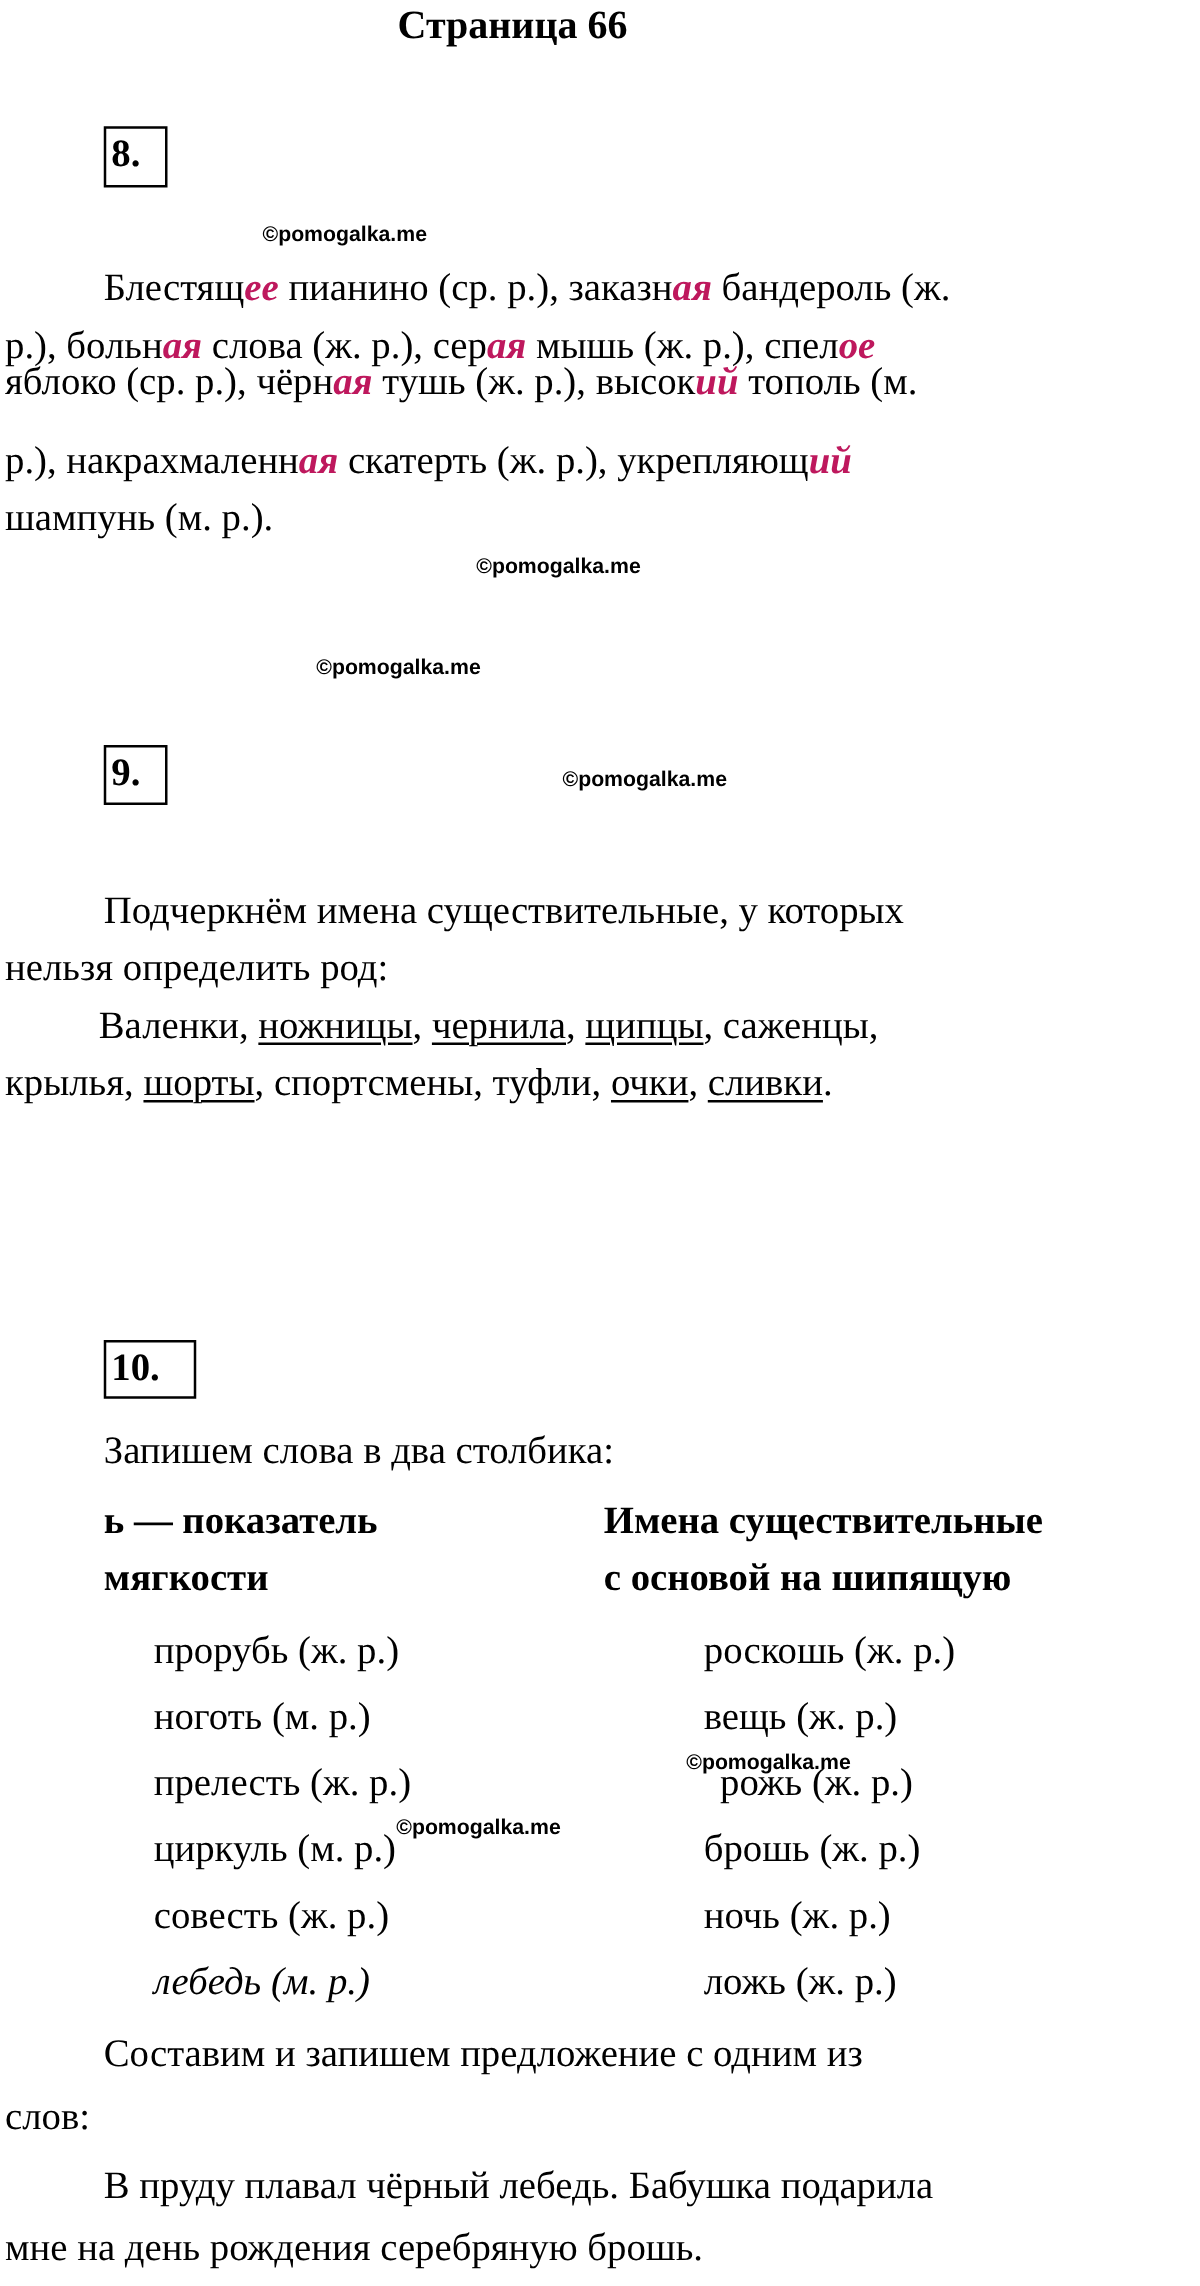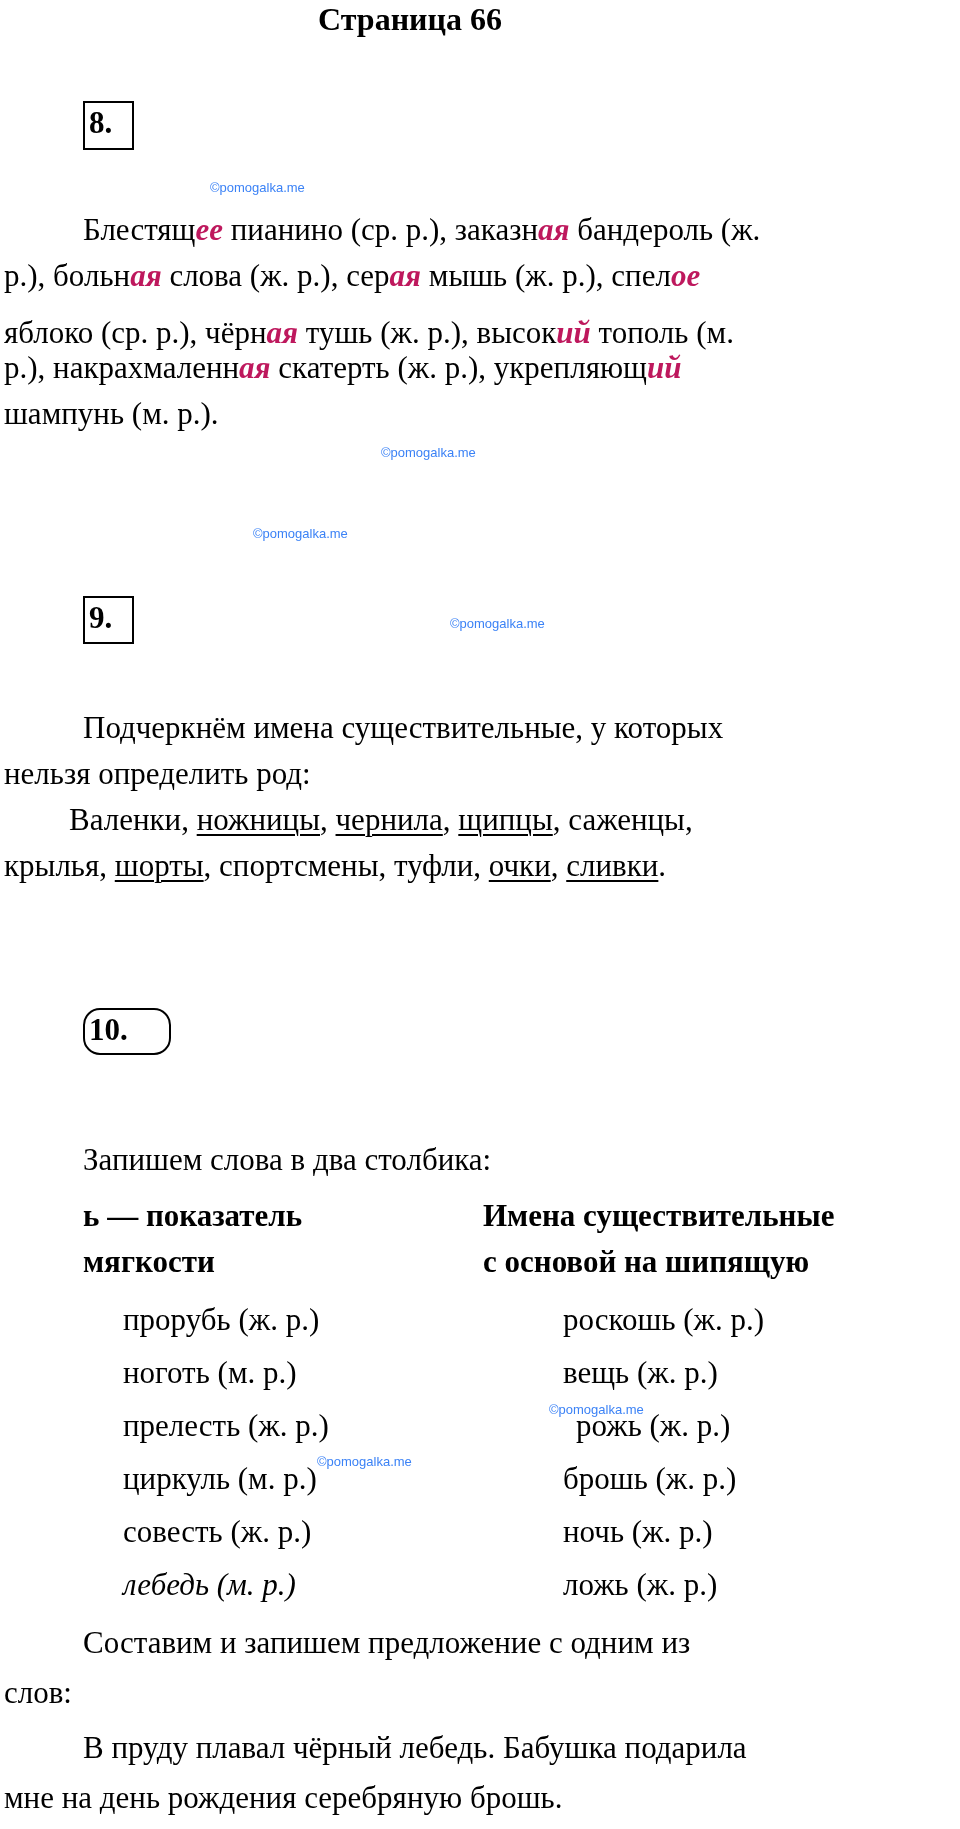--- a/index.html
+++ b/index.html
@@ -16,51 +16,51 @@
   .numbox {
     position: absolute; border: 2px solid #000; box-sizing: border-box;
     font-weight: bold; font-size: 31px; line-height: 40px;
     padding: 0 4px; text-align: left;
   }
   .line { font-size: 31px; line-height: 46px; }
   .hl { color: #be185d; font-weight: bold; font-style: italic; }
   .u { text-decoration: underline; text-decoration-thickness: 2px; text-underline-offset: 4px; }
   .wm {
     font-family: "Liberation Sans", "DejaVu Sans", sans-serif;
-    font-weight: normal; font-size: 13px; line-height: 20px; color: #3b82f6;
+    font-weight: bold; font-size: 17px; line-height: 20px; color: #000000;
   }
   .bold { font-weight: bold; }
 </style>
 </head>
 <body>
 
 <div class="abs title">Страница 66</div>
 
 <div class="numbox" style="left:83px; top:101px; width:51px; height:49px;">8.</div>
 <div class="abs wm" style="left:210px; top:178px;">©pomogalka.me</div>
 
 <div id="ex8-lines">
   <div class="abs line" style="left:83px; top:207px;"><span>Блестящ</span><span class="hl">ее</span><span> пианино (ср. р.), заказн</span><span class="hl">ая</span><span> бандероль (ж.</span></div>
   <div class="abs line" style="left:4px; top:253px;"><span>р.), больн</span><span class="hl">ая</span><span> слова (ж. р.), сер</span><span class="hl">ая</span><span> мышь (ж. р.), спел</span><span class="hl">ое</span></div>
-  <div class="abs line" style="left:4px; top:310px;"><span>яблоко (ср. р.), чёрн</span><span class="hl">ая</span><span> тушь (ж. р.), высок</span><span class="hl">ий</span><span> тополь (м.</span></div>
+  <div class="abs line" style="left:4px; top:282px;"><span>яблоко (ср. р.), чёрн</span><span class="hl">ая</span><span> тушь (ж. р.), высок</span><span class="hl">ий</span><span> тополь (м.</span></div>
   <div class="abs line" style="left:4px; top:345px;"><span>р.), накрахмаленн</span><span class="hl">ая</span><span> скатерть (ж. р.), укрепляющ</span><span class="hl">ий</span></div>
   <div class="abs line" style="left:4px; top:391px;"><span>шампунь (м. р.).</span></div>
 </div>
 <div class="abs wm" style="left:381px; top:443px;">©pomogalka.me</div>
 <div class="abs wm" style="left:253px; top:524px;">©pomogalka.me</div>
 
 <div class="numbox" style="left:83px; top:596px; width:51px; height:48px;">9.</div>
 <div class="abs wm" style="left:450px; top:614px;">©pomogalka.me</div>
 
 <div class="abs line" style="left:83px; top:705px;">Подчеркнём имена существительные, у которых</div>
 <div class="abs line" style="left:4px; top:751px;">нельзя определить род:</div>
-<div class="abs line" style="left:69px; top:797px;text-align:center;" id="ex9-w1"><span>Валенки</span><span>, </span><span class="u">ножницы</span><span>, </span><span class="u">чернила</span><span>, </span><span class="u">щипцы</span><span>, </span><span>саженцы</span><span>,</span></div>
+<div class="abs line" style="left:79px; top:797px;text-align:center;" id="ex9-w1"><span>Валенки</span><span>, </span><span class="u">ножницы</span><span>, </span><span class="u">чернила</span><span>, </span><span class="u">щипцы</span><span>, </span><span>саженцы</span><span>,</span></div>
 <div class="abs line" style="left:4px; top:843px;" id="ex9-w2"><span>крылья</span><span>, </span><span class="u">шорты</span><span>, </span><span>спортсмены</span><span>, </span><span>туфли</span><span>, </span><span class="u">очки</span><span>, </span><span class="u">сливки</span><span>.</span></div>
 
-<div class="numbox" style="left:83px; top:1008px; width:88px; height:47px;border-radius:17px;">10.</div>
+<div class="numbox" style="left:83px; top:1072px; width:74px; height:47px;">10.</div>
 
 <div class="abs line" style="left:83px; top:1137px;">Запишем слова в два столбика:</div>
 
 <div class="abs line bold" style="left:83px; top:1193px;">ь — показатель</div>
 <div class="abs line bold" style="left:83px; top:1239px;">мягкости</div>
 <div class="abs line bold" style="left:483px; top:1193px;">Имена существительные</div>
 <div class="abs line bold" style="left:483px; top:1239px;">с основой на шипящую</div>
 
 <div>
   <div class="abs line" style="left:123px; top:1297px;">прорубь (ж. р.)</div>

